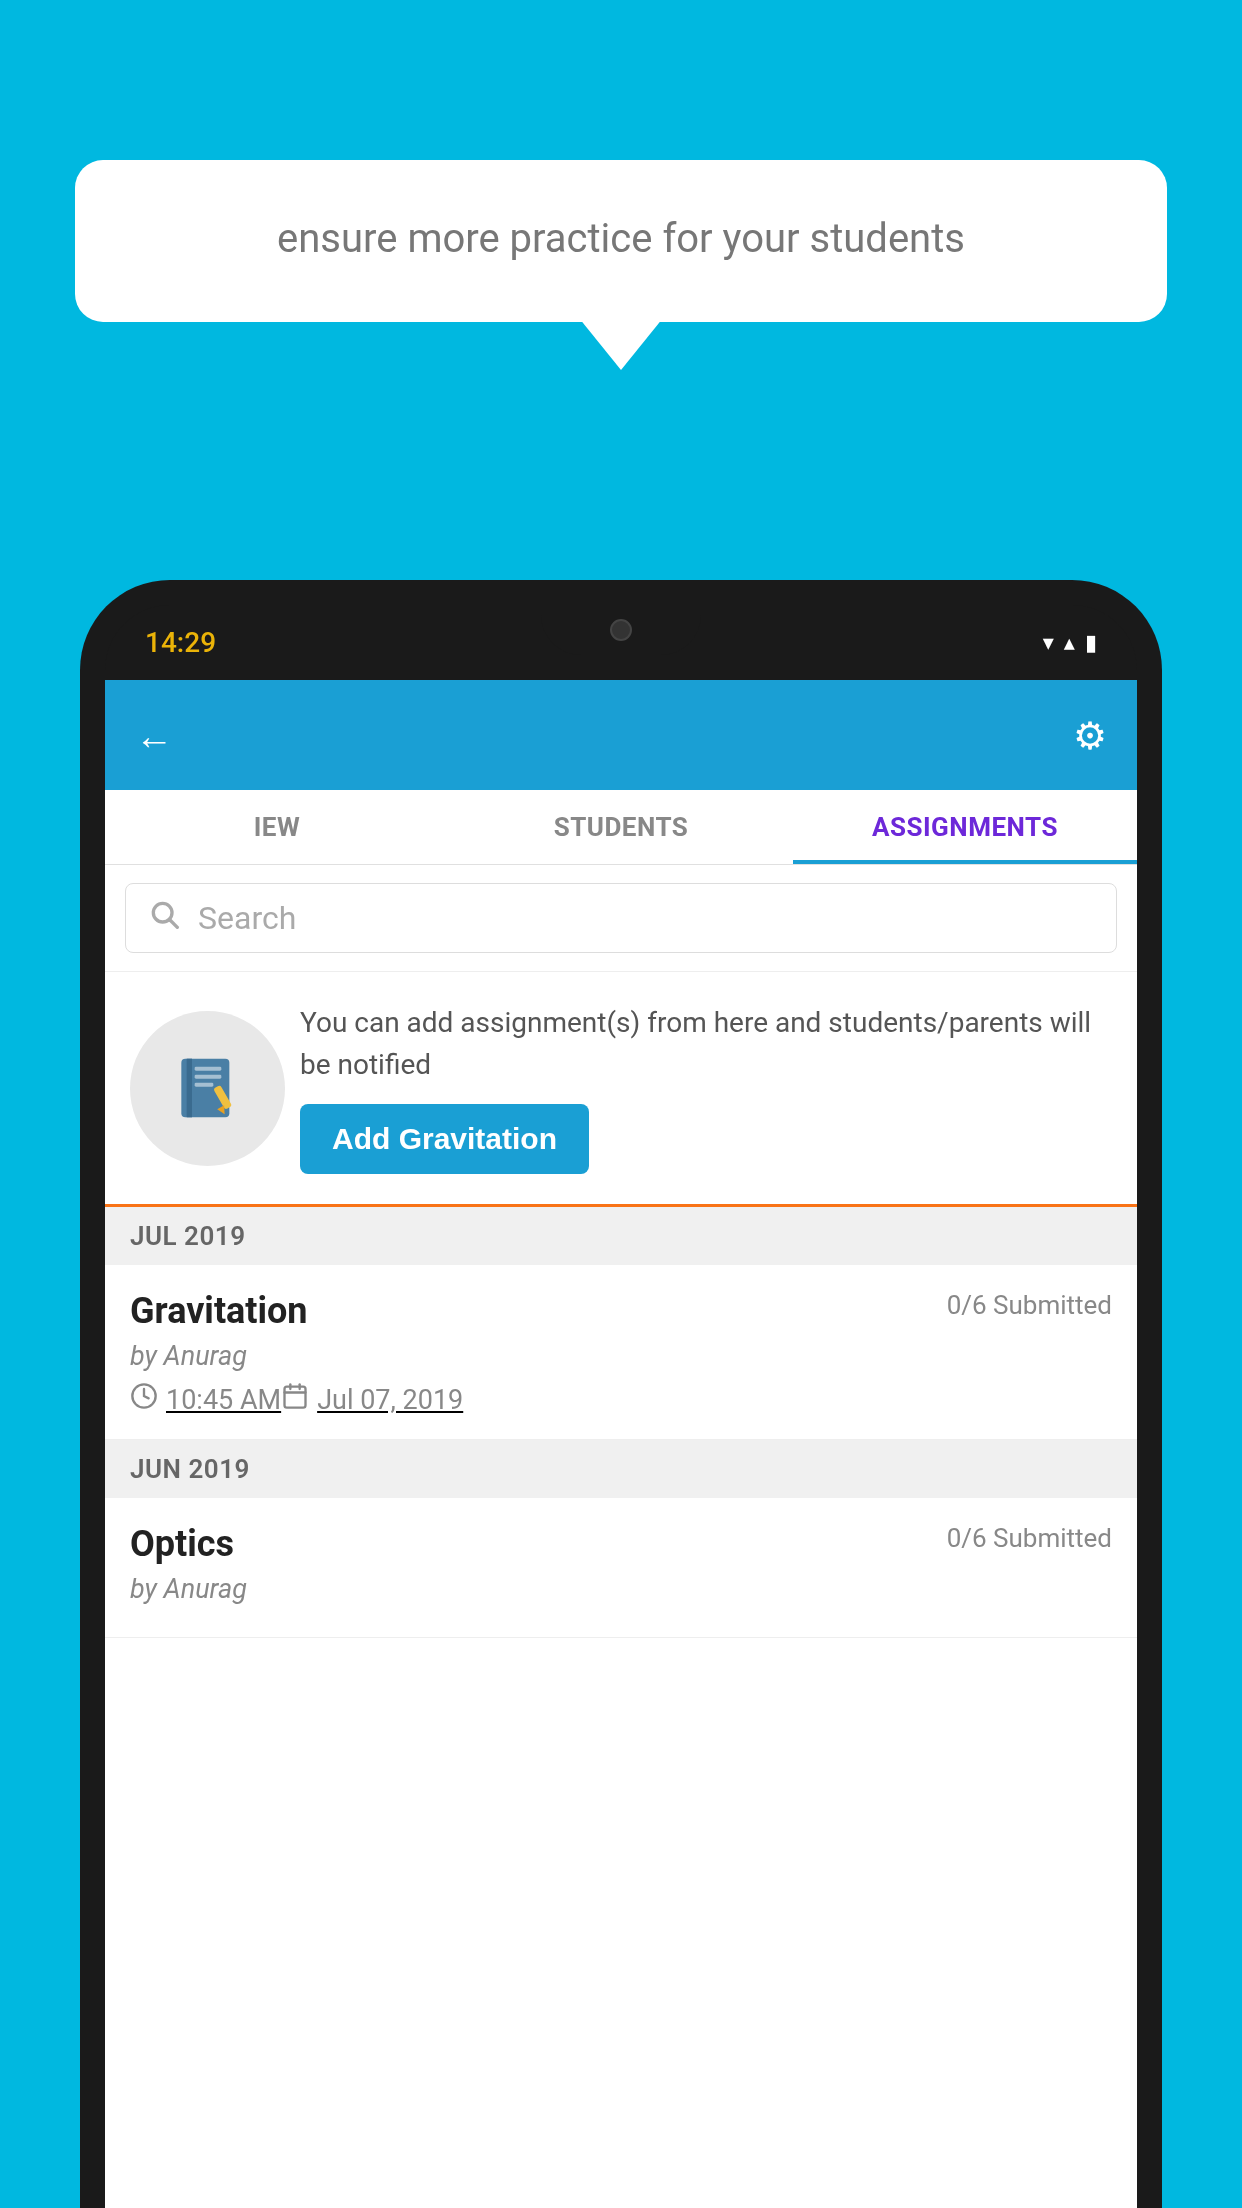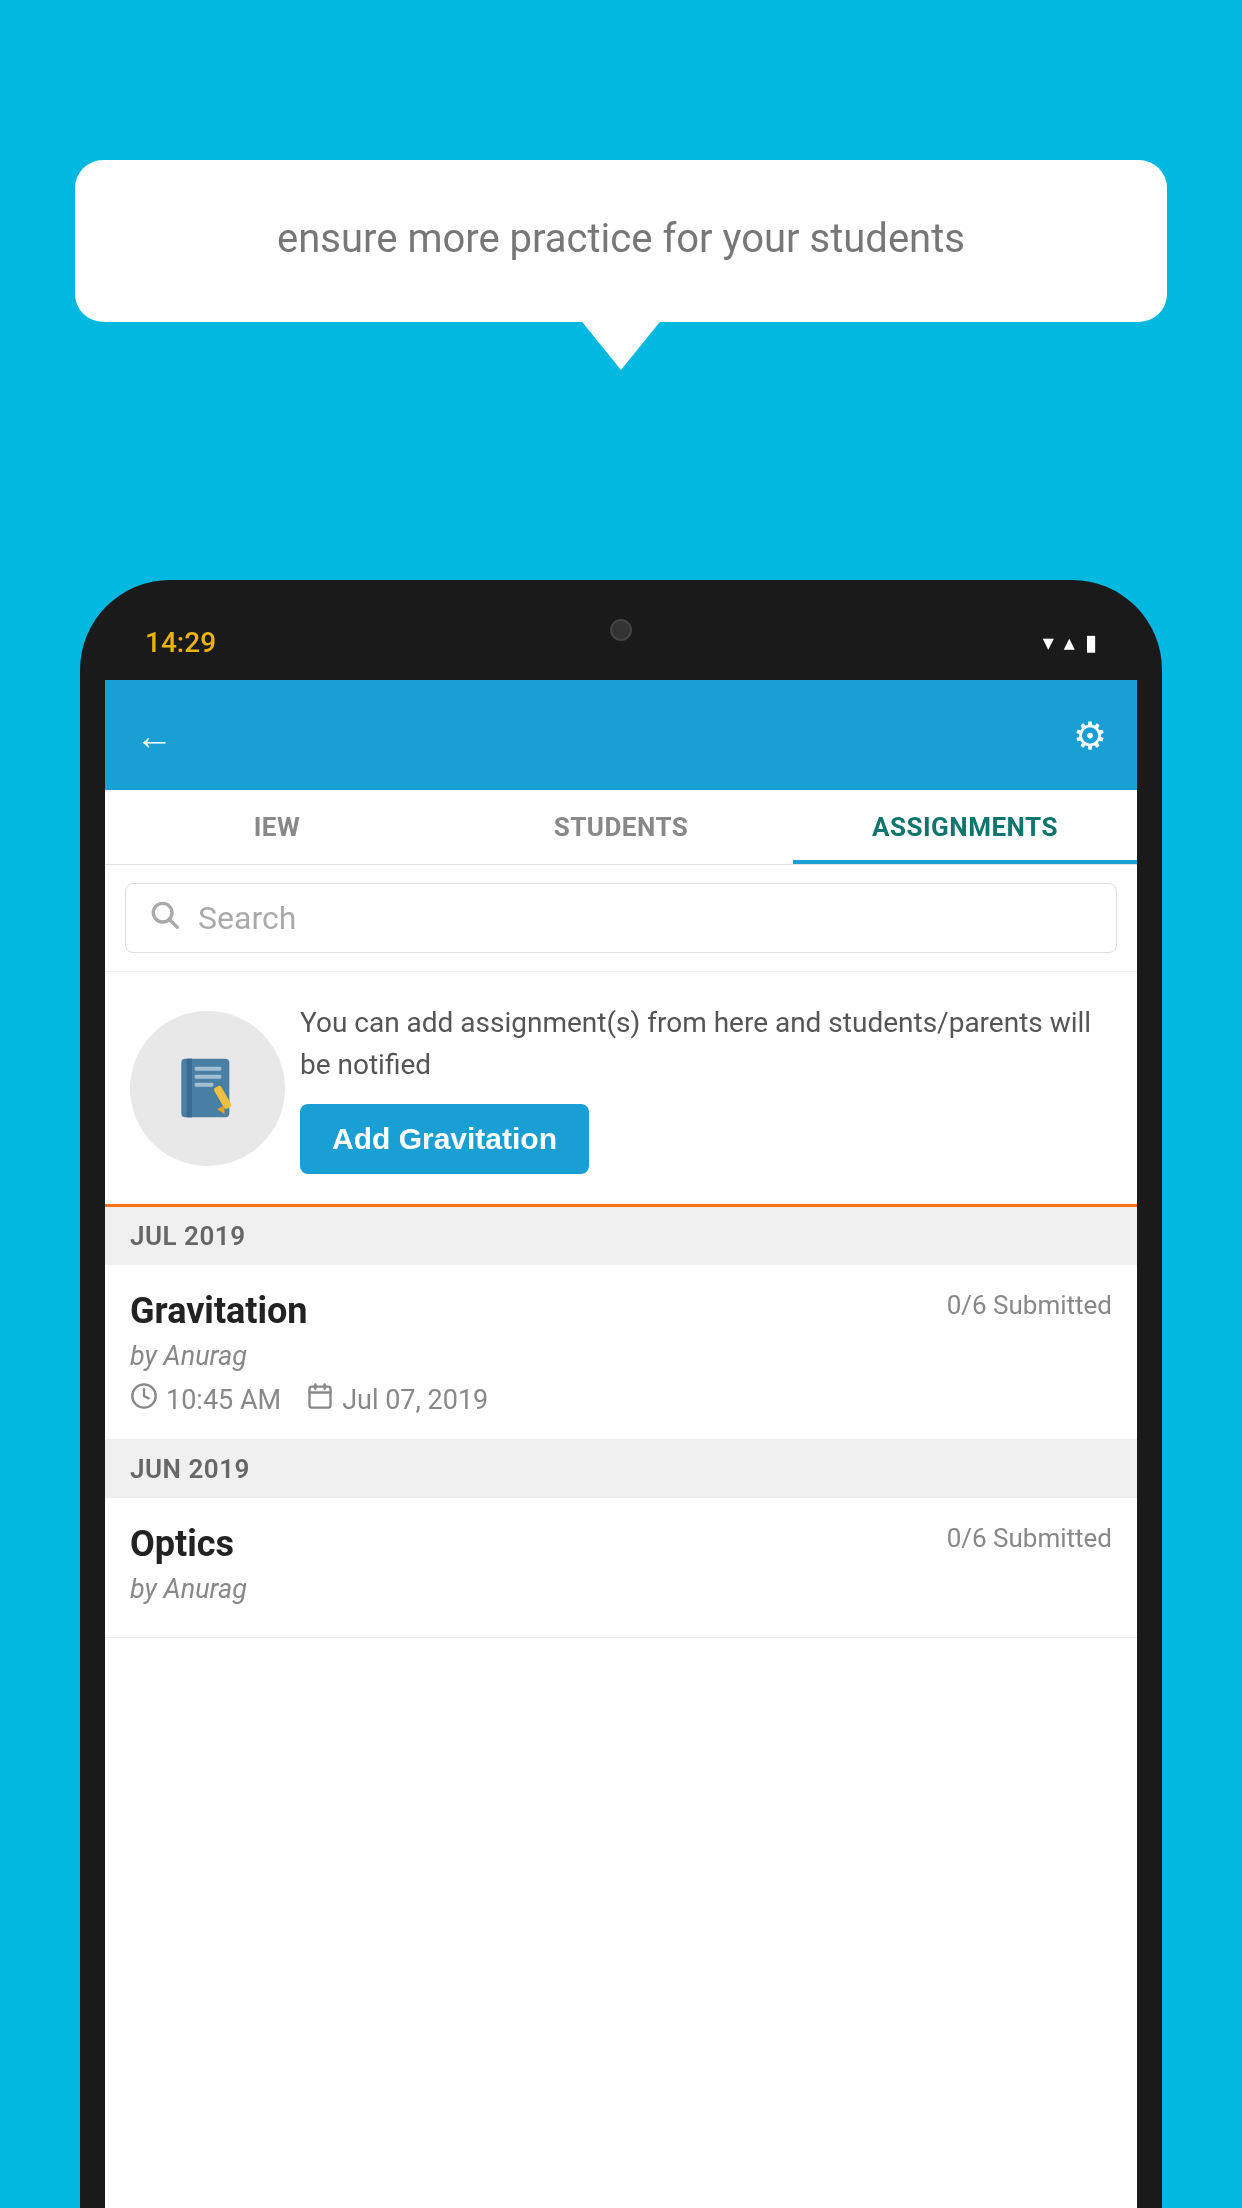--- a/index.html
+++ b/index.html
@@ -186,21 +186,21 @@
       padding: 22px 10px;
       font-size: 26px;
       font-weight: 700;
       color: #888;
       letter-spacing: 0.5px;
       cursor: pointer;
       position: relative;
     }
 
     .tab.active {
-      color: #0f766e;
+      color: #6d28d9;
     }
 
     .tab.active::after {
       content: '';
       position: absolute;
       bottom: 0;
       left: 0;
       right: 0;
       height: 4px;
       background: #1a9fd4;
@@ -313,22 +313,22 @@
 
     .assignment-author {
       font-size: 27px;
       color: #888;
       margin-bottom: 10px;
       font-style: italic;
     }
 
     .assignment-meta {
       display: flex;
-      gap: 25px;
-      align-items: center;
+      align-items: center;
+      text-decoration: underline;
     }
 
     .meta-item {
       display: flex;
       align-items: center;
       gap: 8px;
       font-size: 27px;
       color: #888;
     }
 

